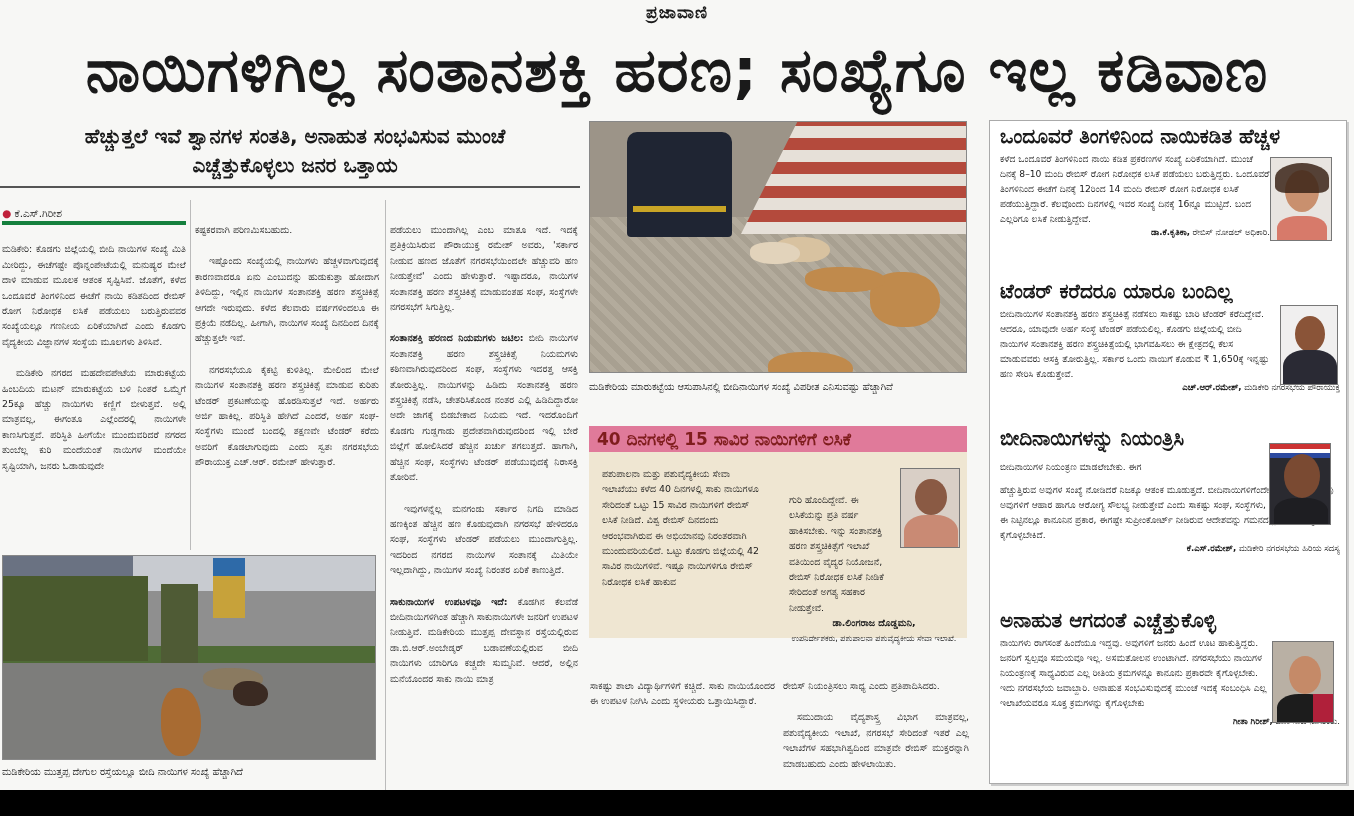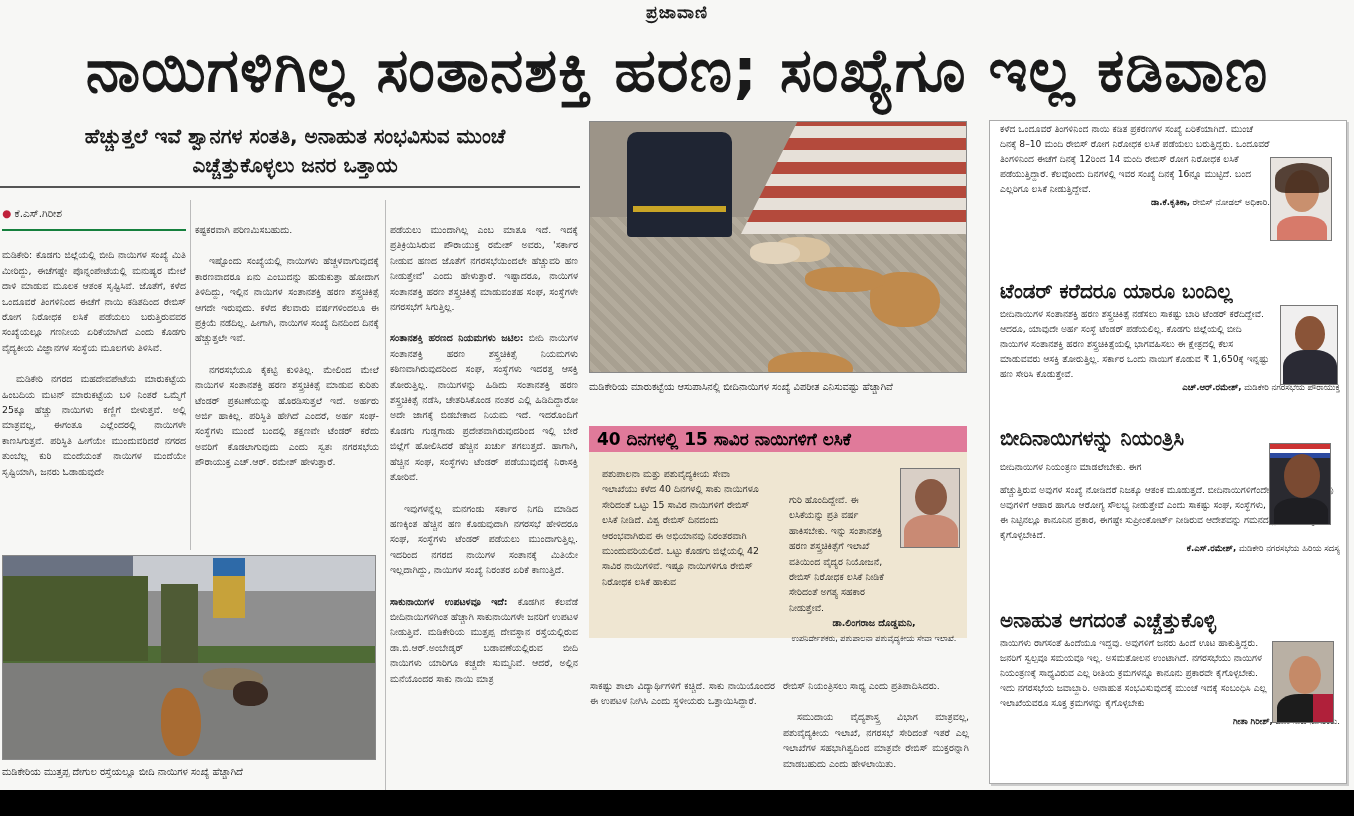--- a/index.html
+++ b/index.html
@@ -6,21 +6,21 @@
   html, body { width: 1354px; height: 816px; overflow: hidden; background: #000; }
   body { font-family: "DejaVu Sans", sans-serif; color: #1a1a1a; position: relative; }
   .page { position: absolute; left: 0; top: 0; width: 1354px; height: 790px; background: #f7f7f5; overflow: hidden; }
   .masthead { position: absolute; left: 0; top: 2px; width: 1354px; text-align: center; font-size: 17px; font-weight: bold; letter-spacing: 1px; }
   .headline { position: absolute; left: 0; top: 30px; width: 1354px; text-align: center; font-size: 60px; font-weight: bold; line-height: 80px; letter-spacing: 1px; white-space: nowrap; }
   .subhead { position: absolute; left: 10px; top: 122px; width: 570px; text-align: center; font-size: 20px; line-height: 29px; font-weight: bold; }
   .rule-top { position: absolute; left: 0; top: 186px; width: 580px; height: 2px; background: #555; }
   .col { position: absolute; font-size: 9.4px; line-height: 15.4px; text-align: justify; color: #222; overflow: hidden; }
   .col p { text-indent: 0; margin-top: 16px; }
   .col p.ind { text-indent: 14px; }
-  .byline { font-size: 10.5px; padding-bottom: 8px; border-bottom: 2px solid #15803d; margin-bottom: 5px; }
+  .byline { font-size: 10.5px; padding-bottom: 0; border-bottom: 4px solid #15803d; margin-bottom: 5px; }
   .byline .dot { color: #c0203a; }
   .col-sep { position: absolute; width: 1px; background: #bbb; }
   .subh { font-weight: bold; }
   .photo { position: absolute; overflow: hidden; border: 1px solid #888; }
   .caption { position: absolute; font-size: 9.8px; line-height: 15px; color: #111; }
   
   .p1 { left: 589px; top: 121px; width: 378px; height: 252px; background: linear-gradient(#9c9488 0 0) ; }
   .p1 .pave { position:absolute; left:0; top:95px; width:100%; height:160px; background: repeating-linear-gradient(45deg,#a8a091 0 6px,#b3ab9c 6px 12px); }
   .p1 .steps { position:absolute; right:0; top:0; width:225px; height:112px; background: repeating-linear-gradient(0deg,#e6e0d8 0 12px,#b44a3c 12px 24px); clip-path: polygon(25% 0,100% 0,100% 100%,0 100%); }
   .p1 .auto { position:absolute; left:37px; top:10px; width:105px; height:105px; background:#1f2533; border-radius:10px 10px 4px 4px; }
@@ -30,21 +30,21 @@
   .p2 { left: 2px; top: 555px; width: 374px; height: 205px; background:#8f8f8f; }
   .p2 .wall { position:absolute; left:0; top:20px; width:145px; height:85px; background:#4a5a2e; }
   .p2 .wall2 { position:absolute; left:158px; top:28px; width:37px; height:80px; background:#4f5b35; }
   .p2 .sky { position:absolute; left:0; top:0; width:100%; height:35px; background:#c8cbd0; }
   .p2 .bld { position:absolute; left:0; top:0; width:130px; height:25px; background:#6a7282; }
   .p2 .road { position:absolute; left:0; top:107px; width:100%; height:100px; background:#7d7d7b; }
   .p2 .verge { position:absolute; left:0; top:90px; width:100%; height:20px; background:#4f6b36; }
   .p2 .truck { position:absolute; left:210px; top:2px; width:32px; height:60px; background:#c7a23a; border-top:18px solid #2e6aa8; }
   
   .pinkbox { position:absolute; left:589px; top:426px; width:378px; height:212px; background:#efe6d2; }
-  .pinkbox .hdr { height:26px; background:#e07a9a; color:#000000; font-size:17px; font-weight:bold; line-height:26px; padding-left:8px; white-space:nowrap; }
+  .pinkbox .hdr { height:26px; background:#e07a9a; color:#7f1d1d; font-size:17px; font-weight:bold; line-height:26px; padding-left:8px; white-space:nowrap; }
   .pinkbox .c1 { position:absolute; left:13px; top:40px; width:165px; font-size:9.4px; line-height:15.4px; }
   .pinkbox .c2 { position:absolute; left:200px; top:40px; width:170px; font-size:9.4px; line-height:15.4px;margin-top:26px; }
   .pinkbox .sig { text-align:center; font-weight:bold; }
   .pinkbox .sig2 { text-align:center; font-size:8px; }
   .portrait { position:absolute; border:1px solid #777; overflow:hidden; }
   .portrait .face { position:absolute; border-radius:50%; }
   .portrait .body { position:absolute; border-radius:40% 40% 0 0; }
   
   .rpanel { position:absolute; left:989px; top:120px; width:358px; height:664px; background:#fff; border:1px solid #aaa; box-shadow: 2px 2px 0 #ccc; }
   .rsec { position:absolute; left:10px; width:340px; }
@@ -135,20 +135,21 @@
     <div class="road"></div>
     <div class="dog" style="left:158px;top:132px;width:40px;height:68px;background:#a86b32;"></div>
     <div class="dog" style="left:200px;top:112px;width:60px;height:22px;background:#8a7a60;"></div>
     <div class="dog" style="left:230px;top:125px;width:35px;height:25px;background:#3a2a22;"></div>
   </div>
   <div class="caption" style="left:2px; top:764px; width:380px;">ಮಡಿಕೇರಿಯ ಮುತ್ತಪ್ಪ ದೇಗುಲ ರಸ್ತೆಯಲ್ಲೂ ಬೀದಿ ನಾಯಿಗಳ ಸಂಖ್ಯೆ ಹೆಚ್ಚಾಗಿದೆ</div>
 
   <div class="rpanel">
 
     <div class="rsec" style="top:0px;">
+      <h3>ಒಂದೂವರೆ ತಿಂಗಳಿನಿಂದ ನಾಯಿಕಡಿತ ಹೆಚ್ಚಳ</h3>
       <div class="txt">ಕಳೆದ ಒಂದೂವರೆ ತಿಂಗಳಿನಿಂದ ನಾಯಿ ಕಡಿತ ಪ್ರಕರಣಗಳ ಸಂಖ್ಯೆ ಏರಿಕೆಯಾಗಿದೆ. ಮುಂಚೆ ದಿನಕ್ಕೆ 8–10 ಮಂದಿ ರೇಬಿಸ್ ರೋಗ ನಿರೋಧಕ ಲಸಿಕೆ ಪಡೆಯಲು ಬರುತ್ತಿದ್ದರು. ಒಂದೂವರೆ ತಿಂಗಳಿನಿಂದ ಈಚೆಗೆ ದಿನಕ್ಕೆ 12ರಿಂದ 14 ಮಂದಿ ರೇಬಿಸ್ ರೋಗ ನಿರೋಧಕ ಲಸಿಕೆ ಪಡೆಯುತ್ತಿದ್ದಾರೆ. ಕೆಲವೊಂದು ದಿನಗಳಲ್ಲಿ ಇವರ ಸಂಖ್ಯೆ ದಿನಕ್ಕೆ 16ನ್ನೂ ಮುಟ್ಟಿದೆ. ಬಂದ ಎಲ್ಲರಿಗೂ ಲಸಿಕೆ ನೀಡುತ್ತಿದ್ದೇವೆ.</div>
       <div class="att" style="width:270px;"><b>ಡಾ.ಕೆ.ಕೃತಿಕಾ,</b> <span>ರೇಬಿಸ್ ನೋಡಲ್ ಅಧಿಕಾರಿ.</span></div>
     </div>
     <div class="portrait" style="left:280px; top:36px; width:62px; height:84px; background:#e8e4e0;">
       <div class="face" style="left:14px; top:12px; width:34px; height:42px; background:#c9906e;"></div>
       <div class="body" style="left:4px; top:5px; width:54px; height:30px; background:#3b2418; border-radius:50% 50% 20% 20%; opacity:.85;"></div>
       <div class="body" style="left:6px; top:58px; width:50px; height:30px; background:#d77a6a;"></div>
     </div>
 
     <div class="rsec" style="top:155px;">

